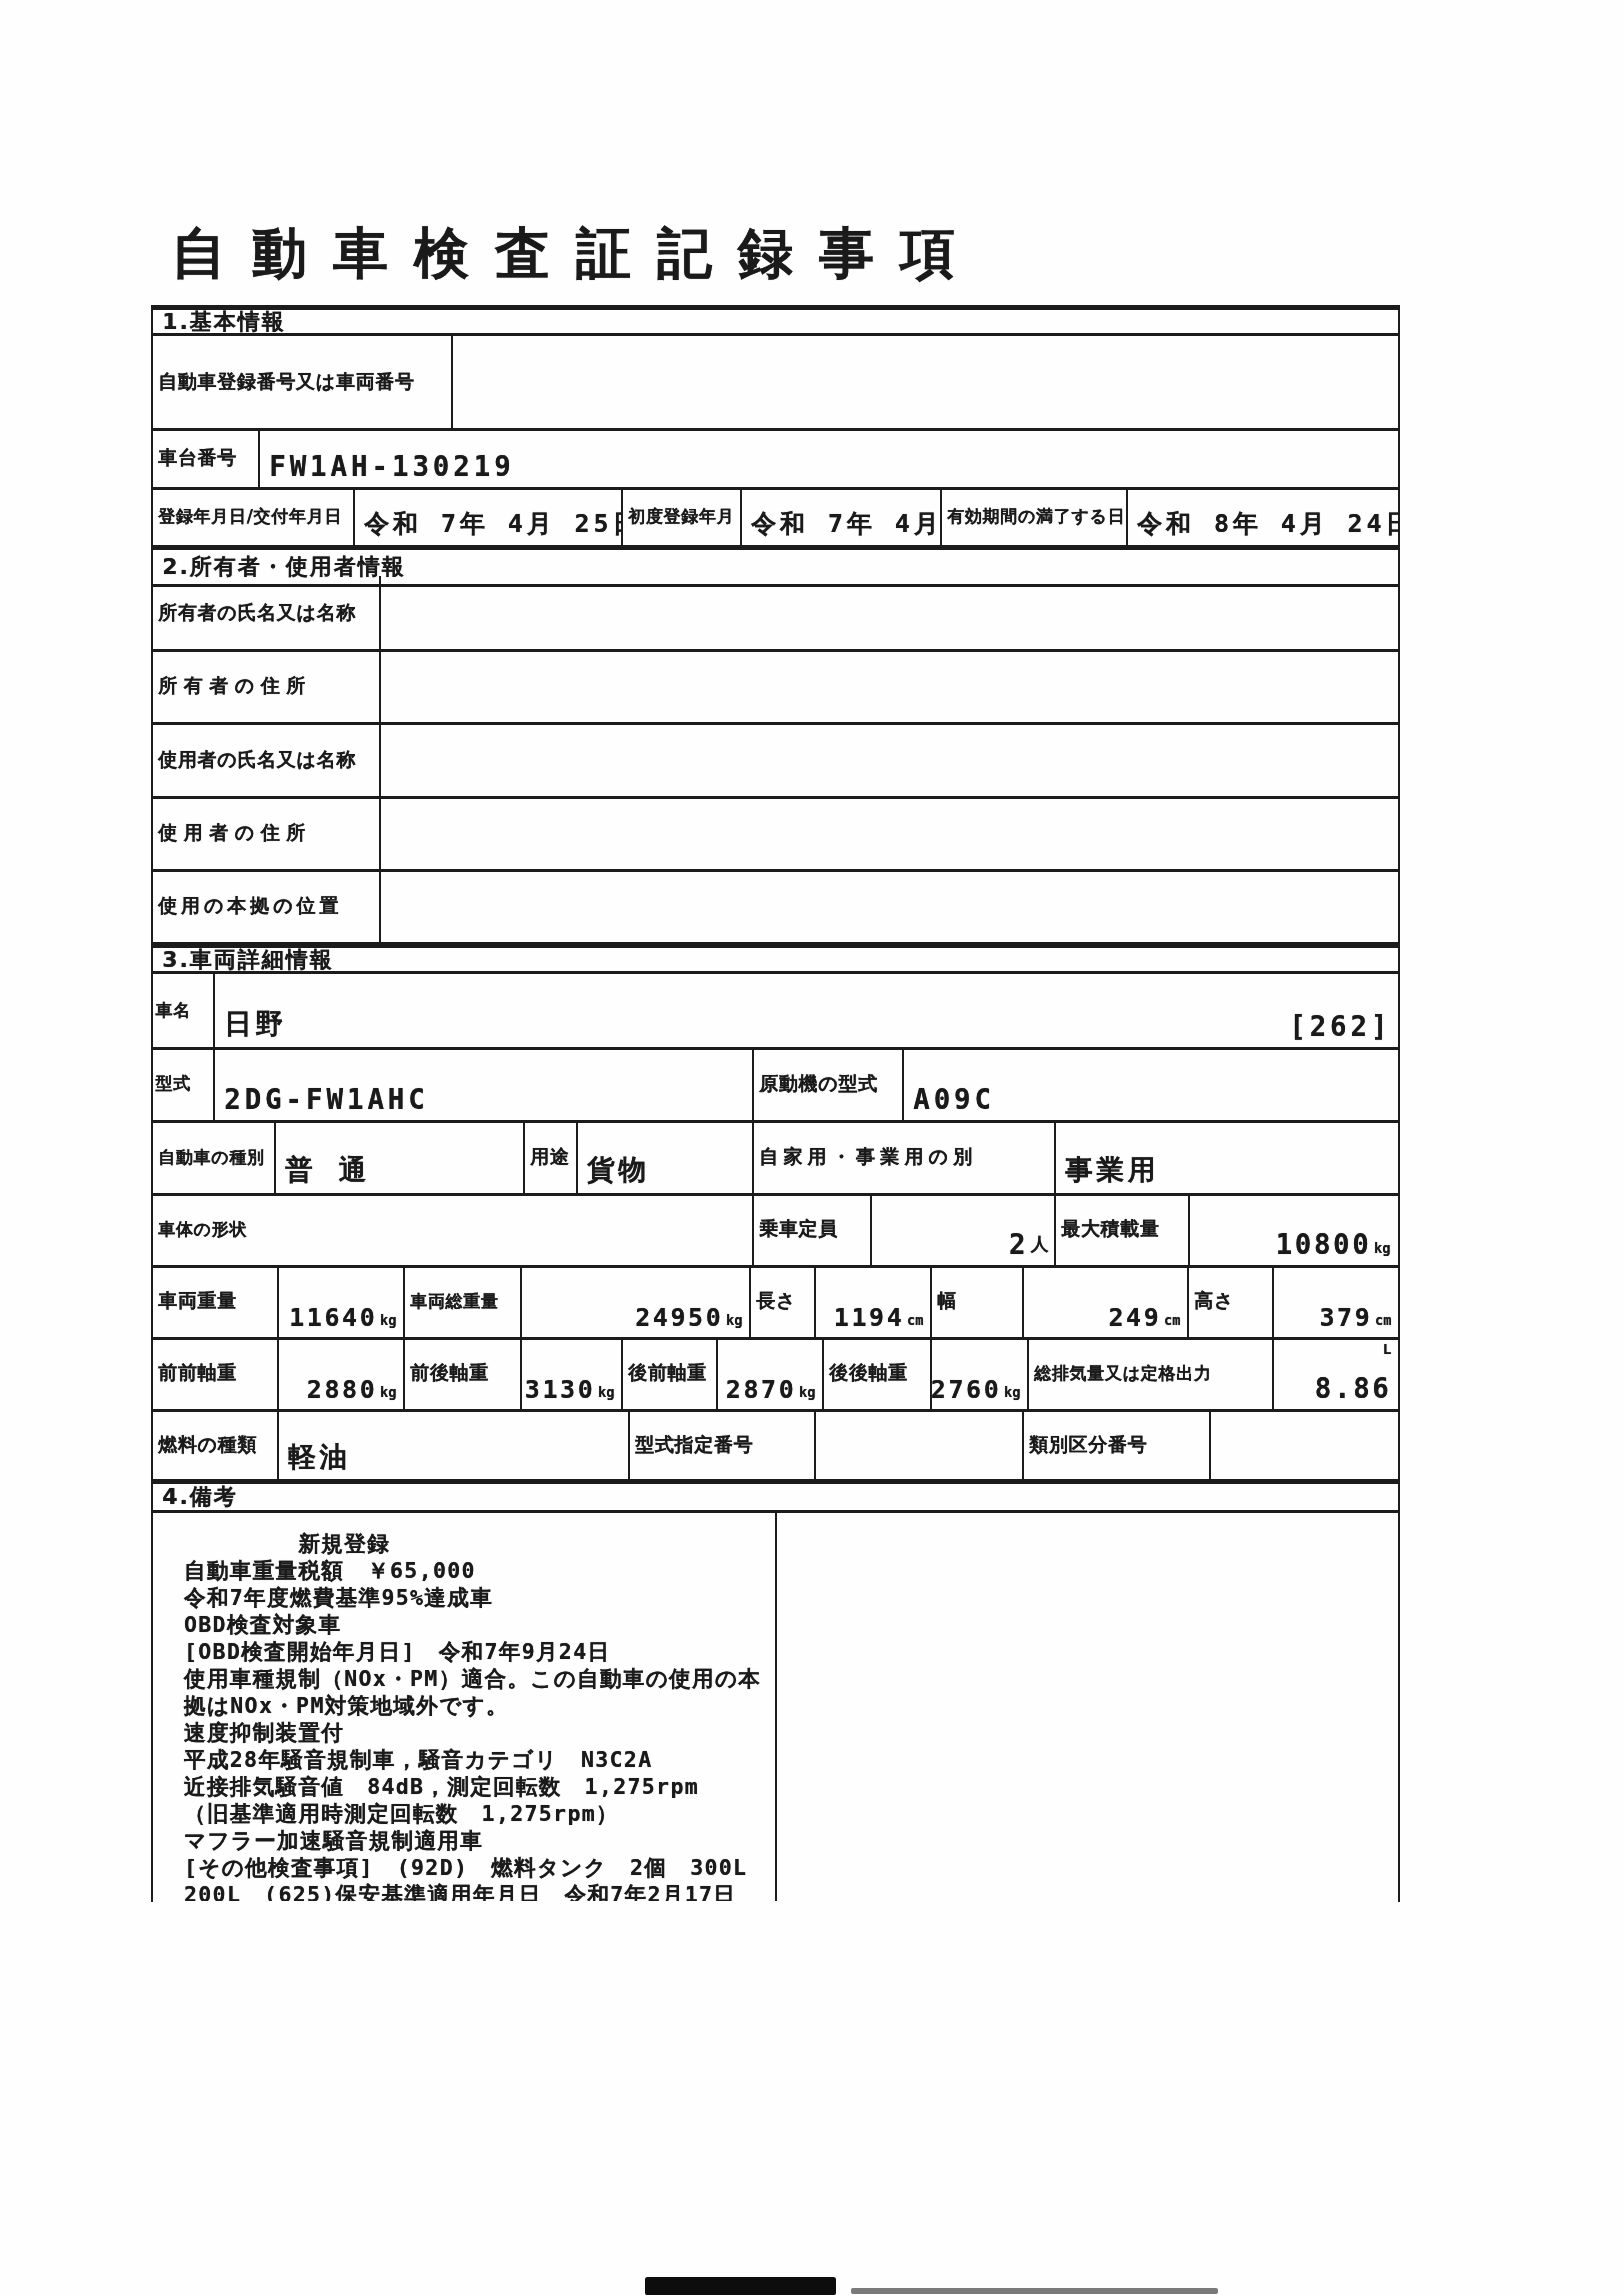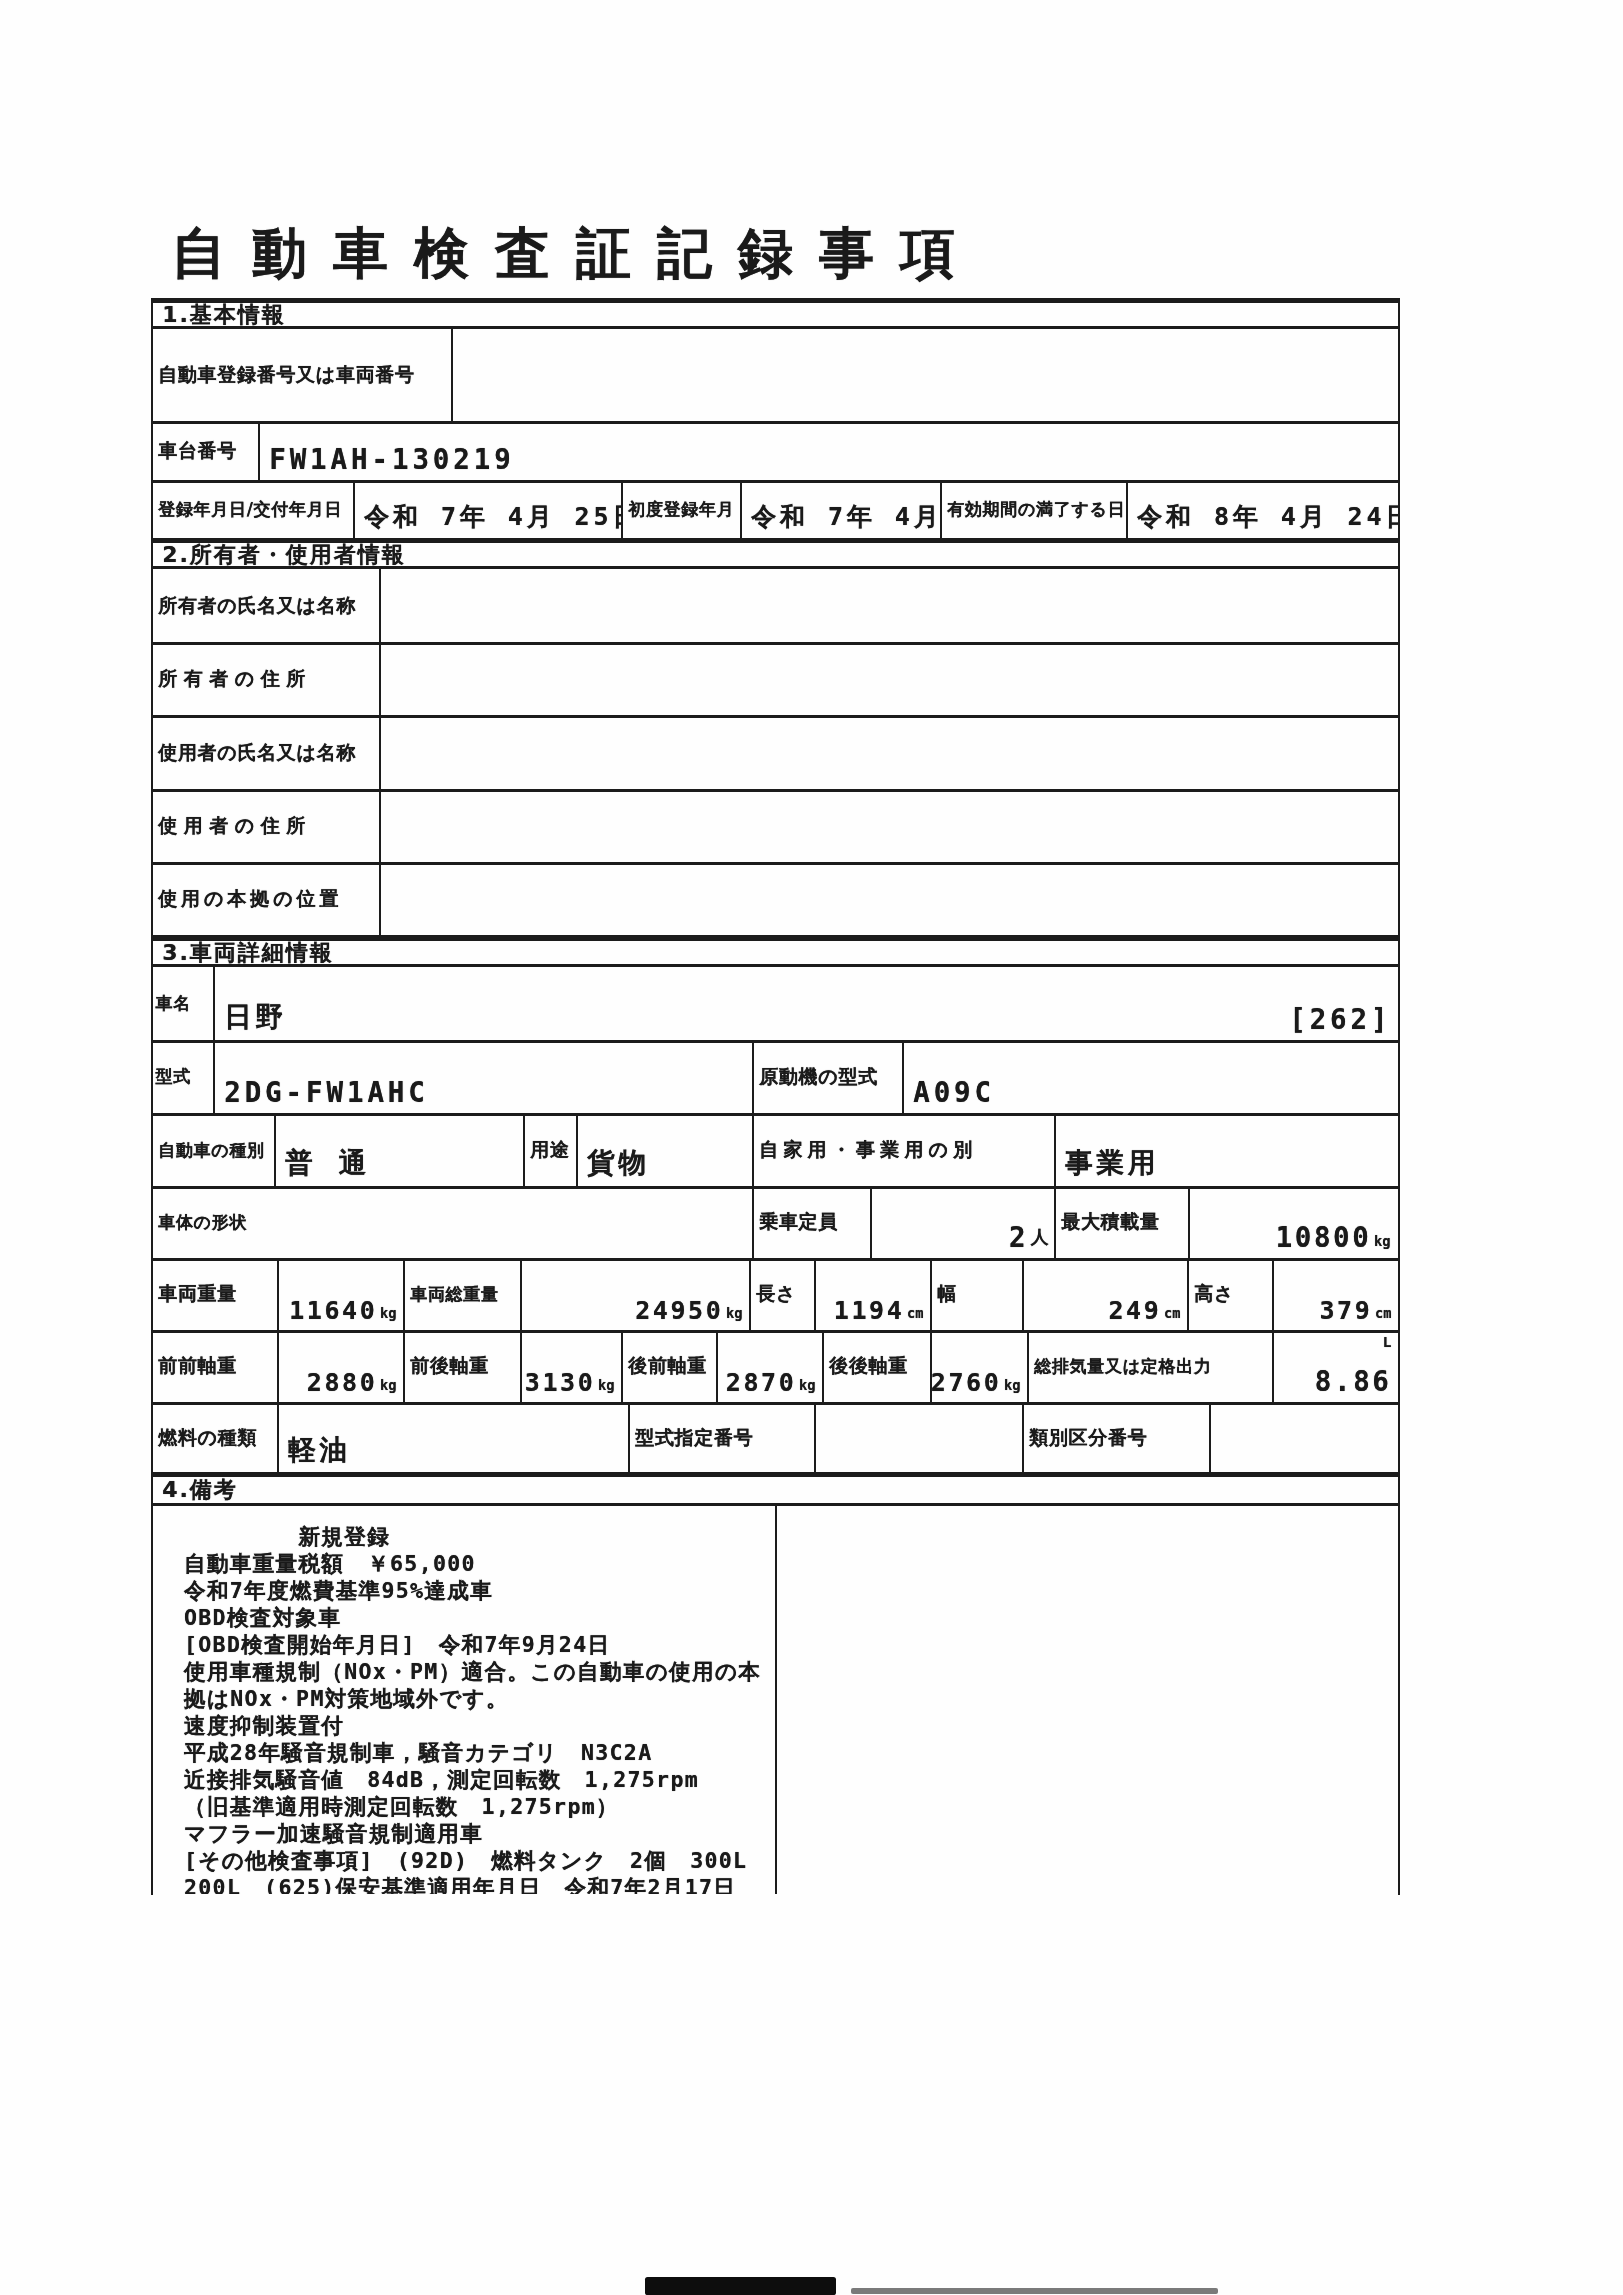--- a/index.html
+++ b/index.html
@@ -7,21 +7,21 @@
     position:relative;width:1623px;height:2295px;background:#fefefe;
     font-family:"DejaVu Sans",sans-serif;color:#1a1a1a;overflow:hidden;
   }
   .doc-title{
     position:absolute;left:171px;top:217px;
     font-family:"DejaVu Serif",serif;font-weight:bold;
     font-size:55px;letter-spacing:26px;white-space:nowrap;
     text-shadow:0 0 0.7px rgba(0,0,0,.75);
   }
   .tbl{
-    position:absolute;left:151px;top:298px;width:1245px;height:1597px;
+    position:absolute;left:151px;top:305px;width:1245px;height:1597px;
     border-left:2.6px solid #1c1c1c;border-right:2.6px solid #1c1c1c;
   }
   .row{position:absolute;left:0;width:1245px;border-bottom:3.3px solid #1c1c1c;}
   .sechdr{
     position:absolute;left:0;width:1245px;display:flex;align-items:center;
     border-top:5.2px solid #1c1c1c;border-bottom:3.9px solid #1c1c1c;
     font-size:22px;font-weight:bold;padding-left:9.2px;box-sizing:border-box;
     letter-spacing:2px;text-shadow:0 0 0.7px rgba(0,0,0,.8);
   }
   .cell{
@@ -78,21 +78,21 @@
 
     <div class="row" style="top:182px;height:58px">
       <div class="cell lab sm first" style="left:0;width:200px">登録年月日/交付年月日</div>
       <div class="cell val mid" style="left:200px;width:268px">令和 7年 4月 25日</div>
       <div class="cell lab sm" style="left:468px;width:119px">初度登録年月</div>
       <div class="cell val mid" style="left:587px;width:200px">令和 7年 4月</div>
       <div class="cell lab sm" style="left:787px;width:187px">有効期間の満了する日</div>
       <div class="cell val mid" style="left:973px;width:272px">令和 8年 4月 24日</div>
     </div>
 
-    <div class="sechdr" style="top:240px;height:31px">2.所有者・使用者情報</div>
+    <div class="sechdr" style="top:240px;height:42px">2.所有者・使用者情報</div>
 
     <div class="row" style="top:271px;height:73px">
       <div class="cell lab first" style="left:0;width:226px">所有者の氏名又は名称</div>
       <div class="cell val" style="left:226px;width:1019px"></div>
     </div>
     <div class="row" style="top:418px;height:73px">
       <div class="cell lab first" style="left:0;width:226px">使用者の氏名又は名称</div>
       <div class="cell val" style="left:226px;width:1019px"></div>
     </div>
     <div class="row" style="top:344px;height:73px">

